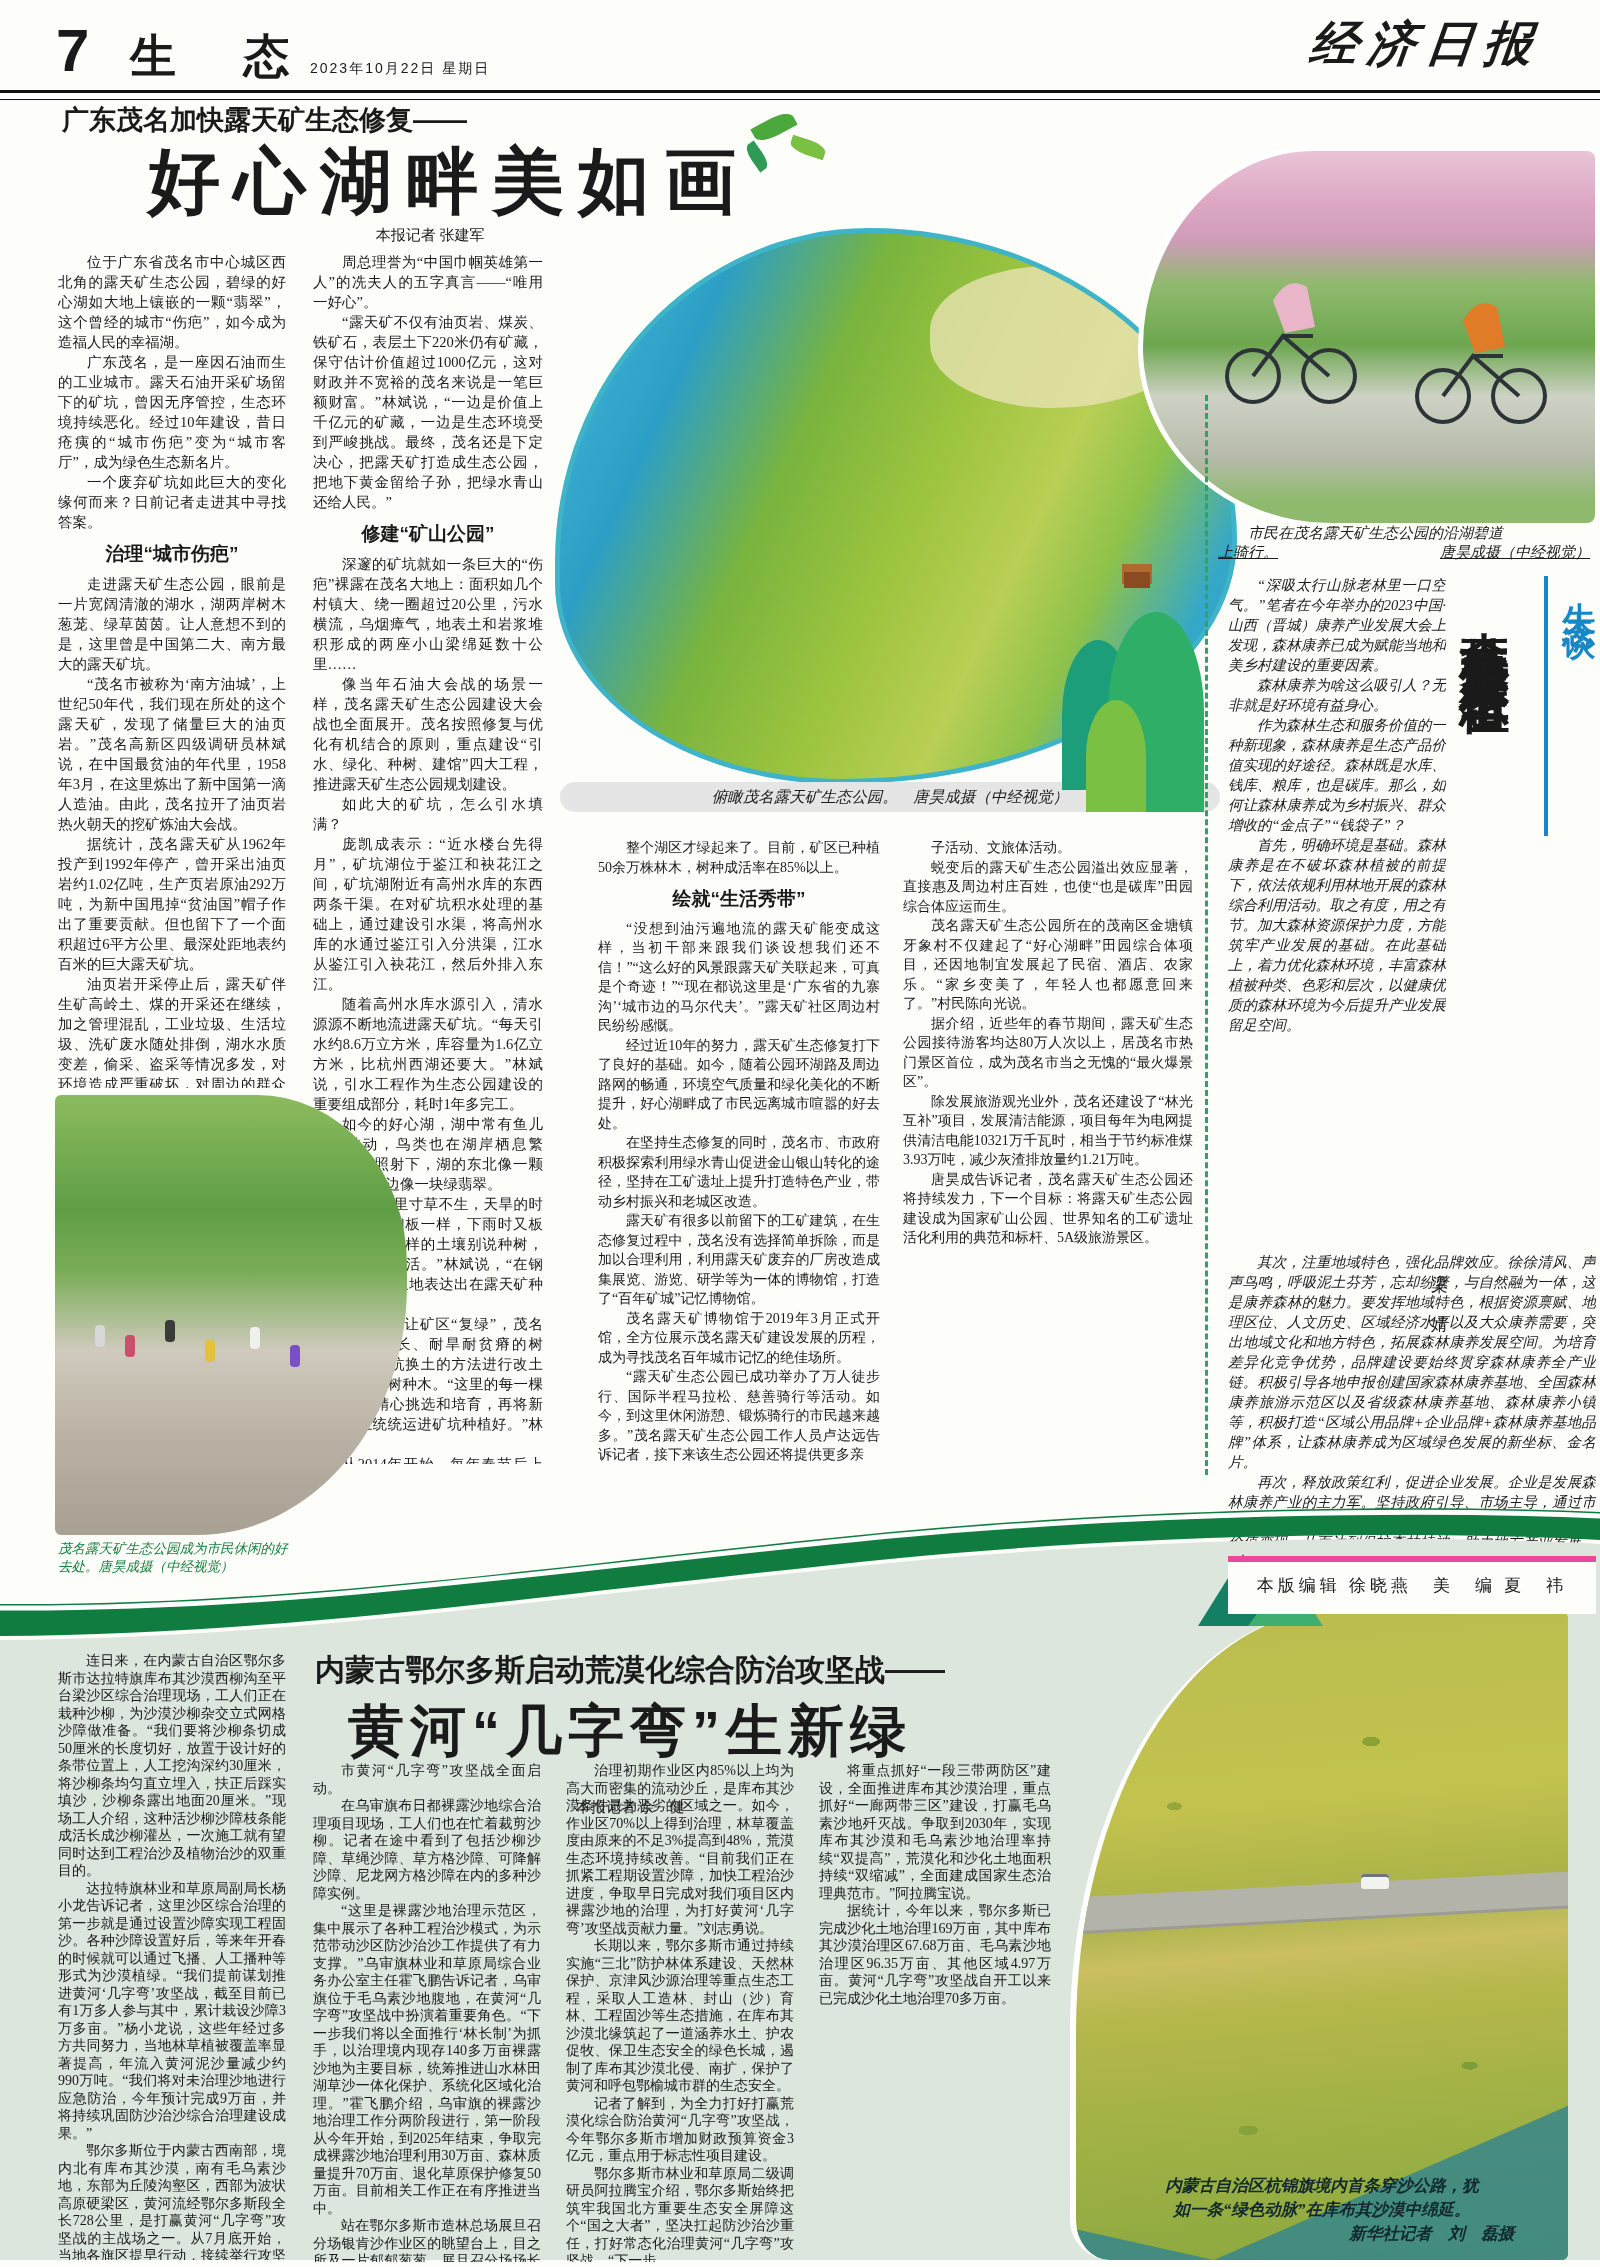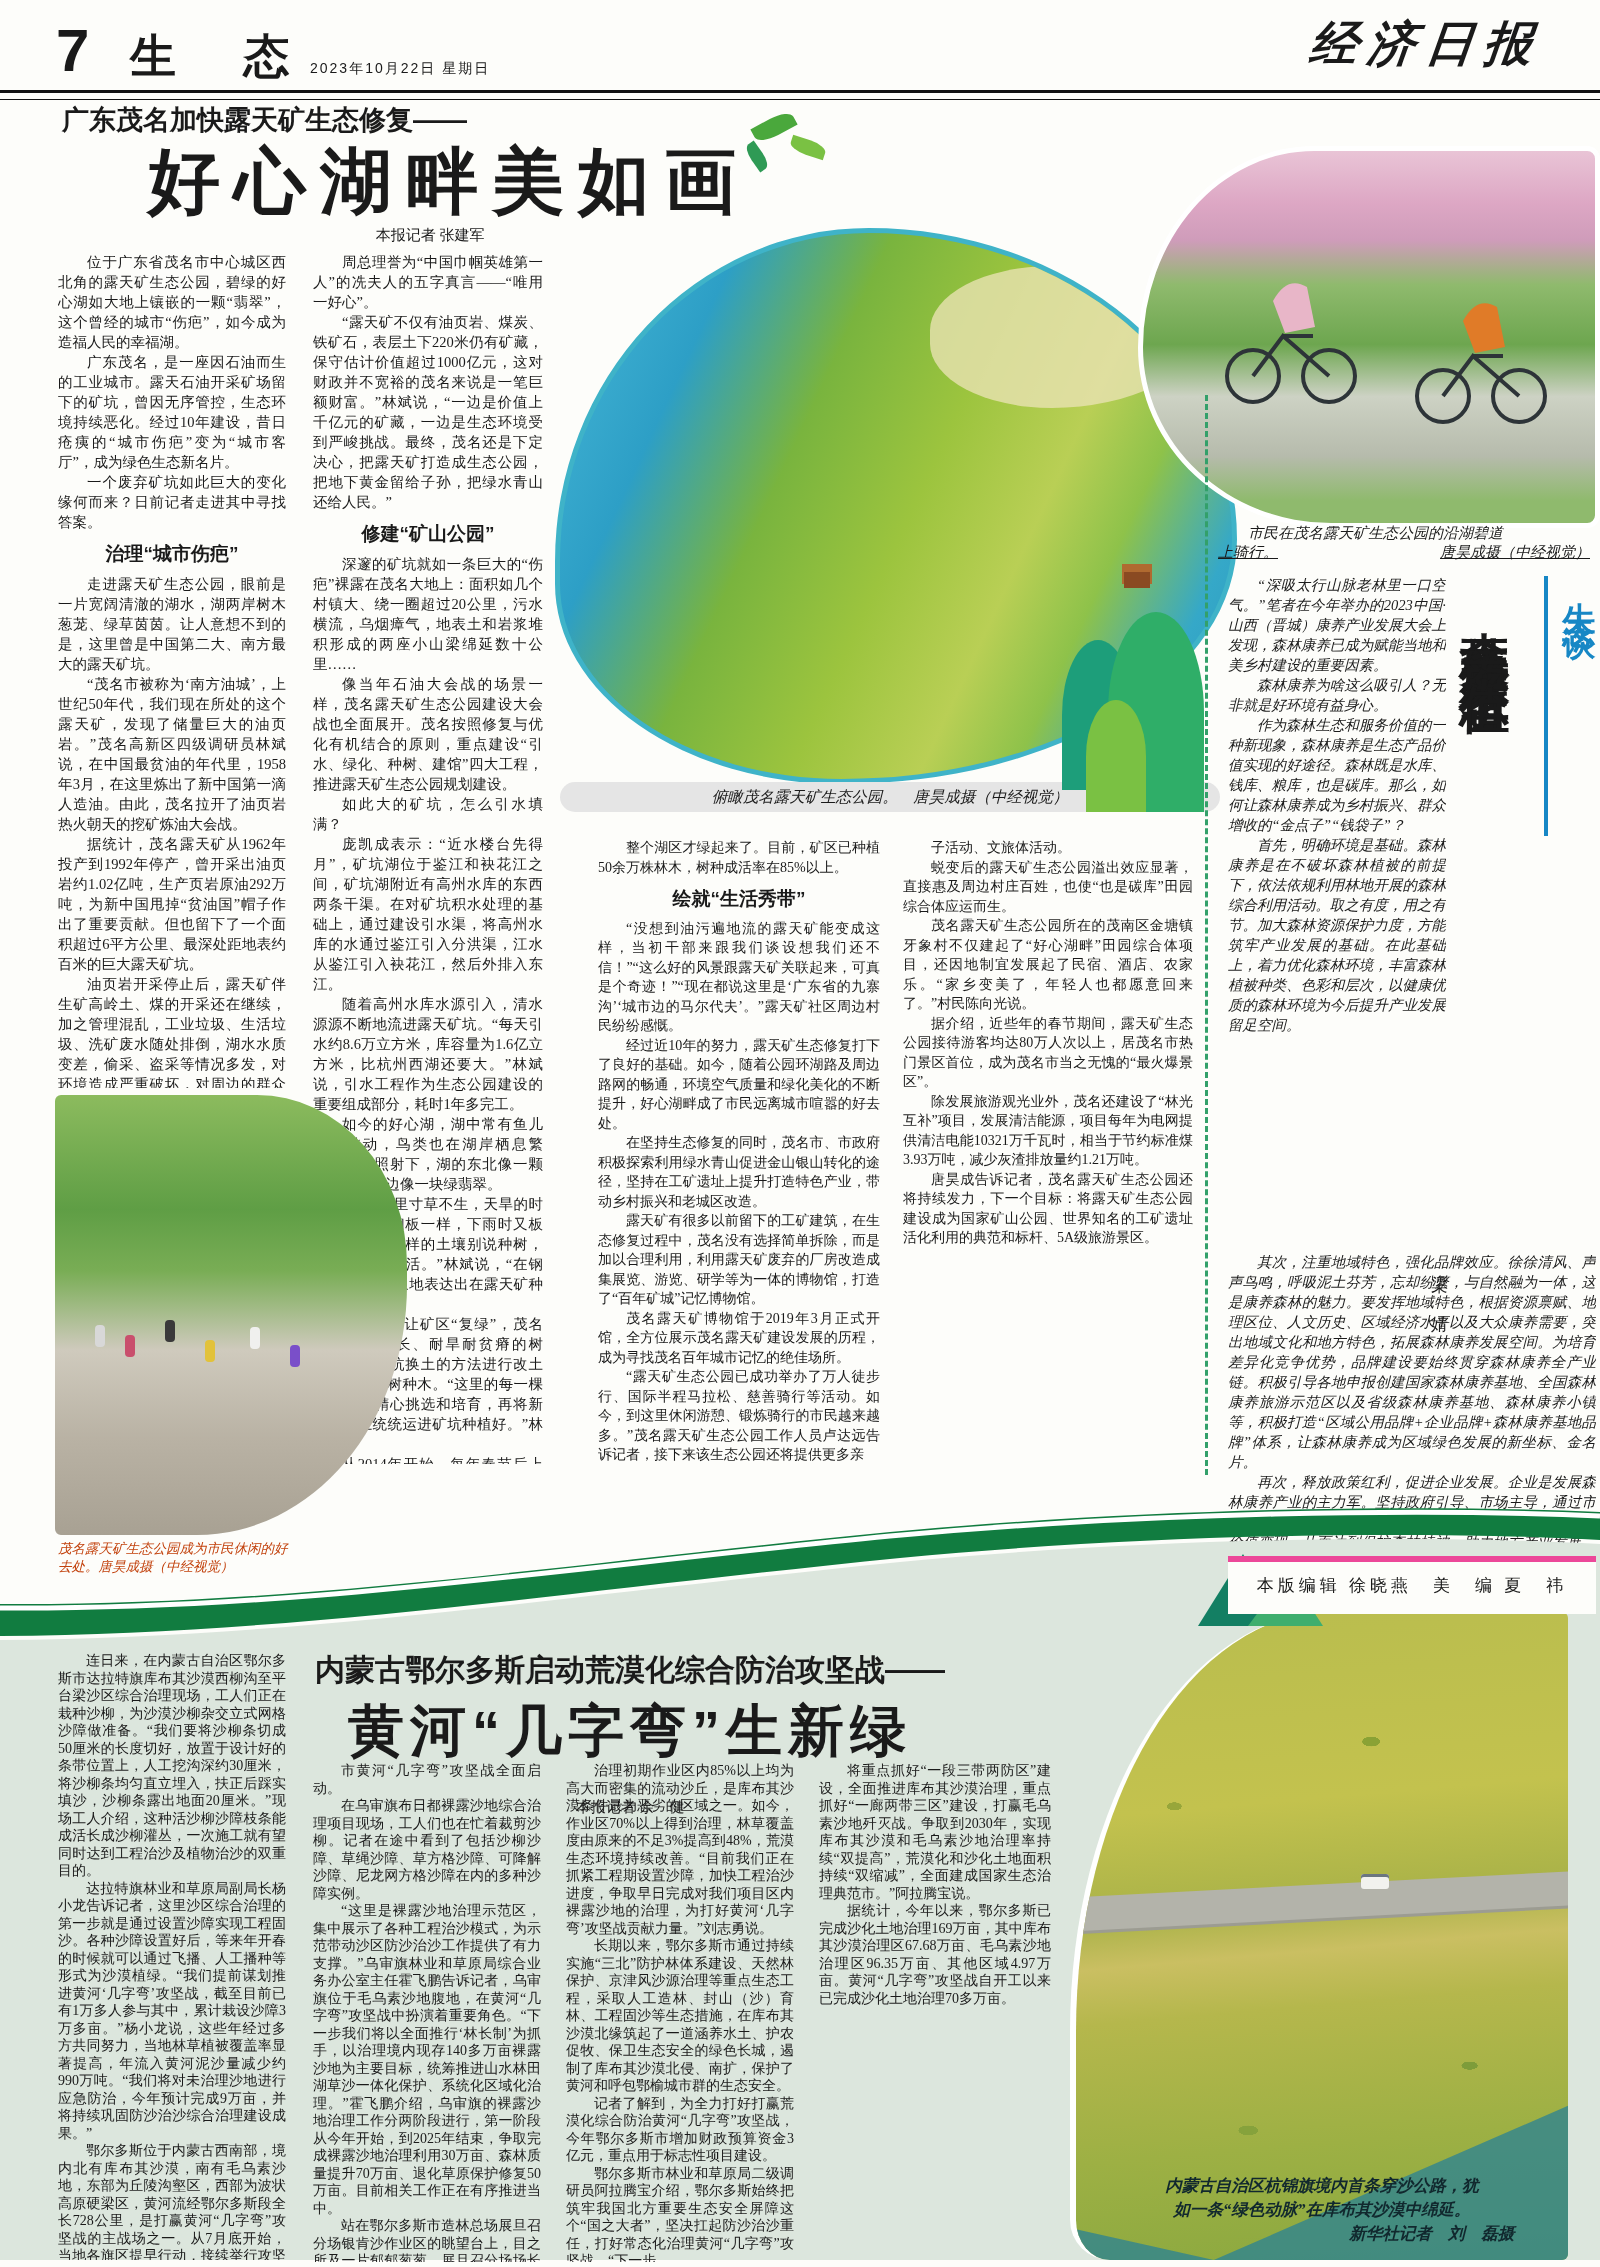--- a/index.html
+++ b/index.html
@@ -50,21 +50,21 @@
   #sb-author{left:1428px;top:1262px;height:170px;writing-mode:vertical-rl;font-size:17px;letter-spacing:2.4em;}
   #sb-b1{left:1228px;top:575px;width:218px;height:672px;font-style:italic;line-height:20px;}
   #sb-b2{left:1228px;top:1252px;width:368px;height:306px;font-style:italic;line-height:20px;}
   #sb-editors{left:1228px;top:1556px;width:368px;background:#fdfdfa;border-top:6px solid #ec4899;
     padding-top:12px;height:40px;text-align:center;font-size:17px;letter-spacing:4px;z-index:6;}
   
   #photo-park{left:55px;top:1095px;width:352px;height:440px;overflow:hidden;
     border-radius:6px 150px 210px 6px / 6px 170px 250px 6px;
     background:linear-gradient(180deg,#8cbb5e 0%,#5f9e45 26%,#79ad55 40%,#cfcabd 58%,#b9b2a4 78%,#a8a193 100%);}
   .person{position:absolute;width:10px;height:22px;border-radius:4px;}
-  #park-cap{left:58px;top:1540px;width:238px;color:#c2410c;font-size:13.5px;line-height:18px;
+  #park-cap{left:58px;top:1540px;width:238px;color:#15803d;font-size:13.5px;line-height:18px;
     font-style:italic;z-index:7;}
   
   .arch{position:absolute;border-radius:50% 50% 0 0;}
   
   #sep{left:0;top:1500px;width:1600px;height:170px;z-index:1;}
   #bottom-bg{left:0;top:1660px;width:1600px;height:600px;background:#dce6dd;z-index:0;}
   #b-kicker{left:150px;top:1650px;width:960px;text-align:center;font-size:30px;font-weight:900;z-index:2;}
   #b-title{left:150px;top:1694px;width:960px;text-align:center;font-size:56px;font-weight:900;letter-spacing:6px;z-index:2;}
   #b-byline{left:150px;top:1798px;width:960px;text-align:center;font-size:15px;z-index:2;}
   .bcol{font-size:14px;line-height:17.5px;z-index:2;}

